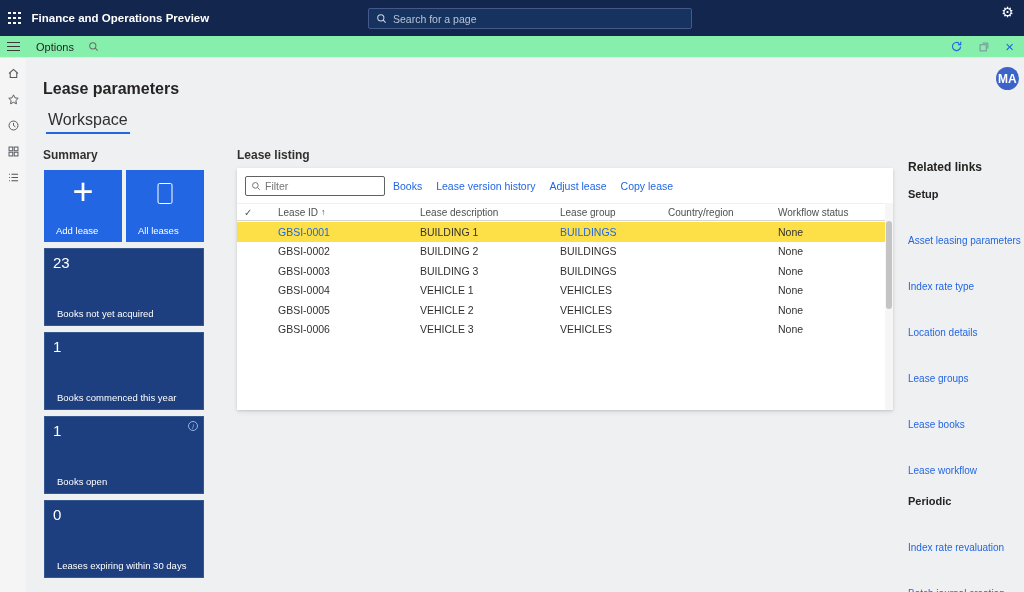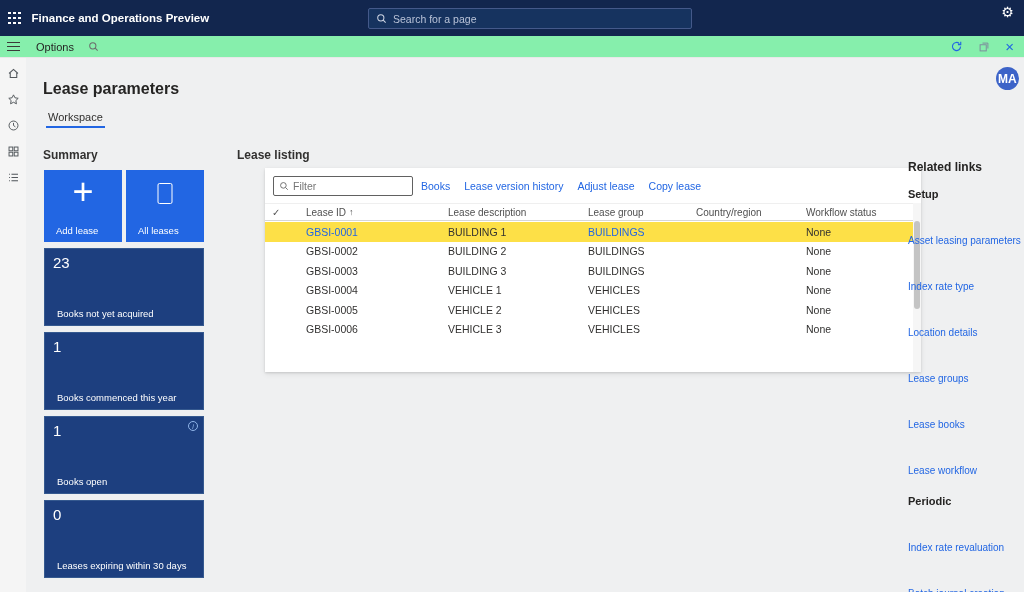--- a/index.html
+++ b/index.html
@@ -33,38 +33,38 @@
   .ico-refresh { color:#2266E3; display:flex; cursor:pointer; }
   .ico-popout { color:#7d8b9c; display:flex; cursor:pointer; }
   .ico-close { color:#2266E3; font-size:15px; line-height:1; cursor:pointer; }
 
   
   .leftnav { position:absolute; top:58px; left:0; bottom:0; width:26px; background:#f5f5f5; display:flex; flex-direction:column; align-items:center; padding-top:9px; gap:13px; }
   .leftnav .nav-ico { color:#54595e; display:flex; cursor:pointer; }
 
   
   .page-title { position:absolute; left:43px; top:80px; font-size:16px; font-weight:600; color:#252423; }
-  .tab { position:absolute; left:46px; top:111px; font-size:11px; color:#31302f; padding:0 2px 3px; border-bottom:2px solid #2266E3; cursor:pointer; }
+  .tab { position:absolute; left:46px; top:111px; font-size:16px; color:#31302f; padding:0 2px 3px; border-bottom:2px solid #2266E3; cursor:pointer; }
   .section-heading { position:absolute; font-size:12px; font-weight:600; color:#323130; }
   .summary-heading { left:43px; top:148px; }
   .listing-heading { left:237px; top:148px; }
 
   
   .tiles { position:absolute; left:44px; top:170px; display:grid; grid-template-columns:78px 78px; grid-template-rows:72px 78px 78px 78px 78px; gap:6px 4px; }
   .tile { position:relative; color:#fff; cursor:pointer; }
   .tile-action { background:#2266E3; }
   .tile-count { background:#1D3F7F; border:1px solid #35598f; grid-column:1 / 3; }
   .tile-label { position:absolute; left:12px; bottom:6px; font-size:9.5px; white-space:nowrap; }
   .tile-num { position:absolute; top:5px; left:8px; font-size:15px; }
   .plus-icon { position:absolute; top:2px; left:50%; transform:translateX(-50%); font-size:36px; font-weight:100; line-height:1.1; }
   .lease-icon { position:absolute; top:13px; left:50%; transform:translateX(-50%); width:15px; height:21px; border:1.5px solid #fff; border-radius:2px; }
   .info-badge { position:absolute; top:4px; right:5px; width:10px; height:10px; border:1px solid #8fb4e8; border-radius:50%; color:#8fb4e8; font-size:7px; line-height:9px; text-align:center; font-style:italic; }
 
   
-  .card { position:absolute; left:237px; top:168px; width:656px; height:204px; background:#fff; box-shadow:0 1px 2px rgba(0,0,0,.12), 0 2px 6px rgba(0,0,0,.08);margin-left:28px; }
+  .card { position:absolute; left:237px; top:168px; width:656px; height:242px; background:#fff; box-shadow:0 1px 2px rgba(0,0,0,.12), 0 2px 6px rgba(0,0,0,.08); }
   .card-toolbar { position:absolute; top:8px; left:8px; right:8px; height:20px; display:flex; align-items:center; }
   .filter-box { width:140px; height:20px; border:1px solid #616161; border-radius:2px; display:flex; align-items:center; padding:0 5px; gap:4px; background:#fff; }
   .filter-box svg { color:#6b6b6b; flex:0 0 auto; }
   .filter-box input { border:0; outline:0; width:100%; font-size:10.5px; color:#323130; font-family:inherit; }
   .filter-box input::placeholder { color:#757575; }
   .actions { display:flex; gap:14px; margin-left:8px; }
   .action-link { color:#2266E3; font-size:10.5px; white-space:nowrap; }
 
   .grid-header { position:absolute; top:35px; left:0; right:8px; height:18px; display:grid; grid-template-columns:21px 142px 140px 108px 110px 1fr; align-items:center; border-top:1px solid #efefef; border-bottom:1px solid #d6d6d6; font-size:10px; color:#4f4f4f; }
   .grid-header .gcell { display:flex; align-items:center; gap:3px; }

